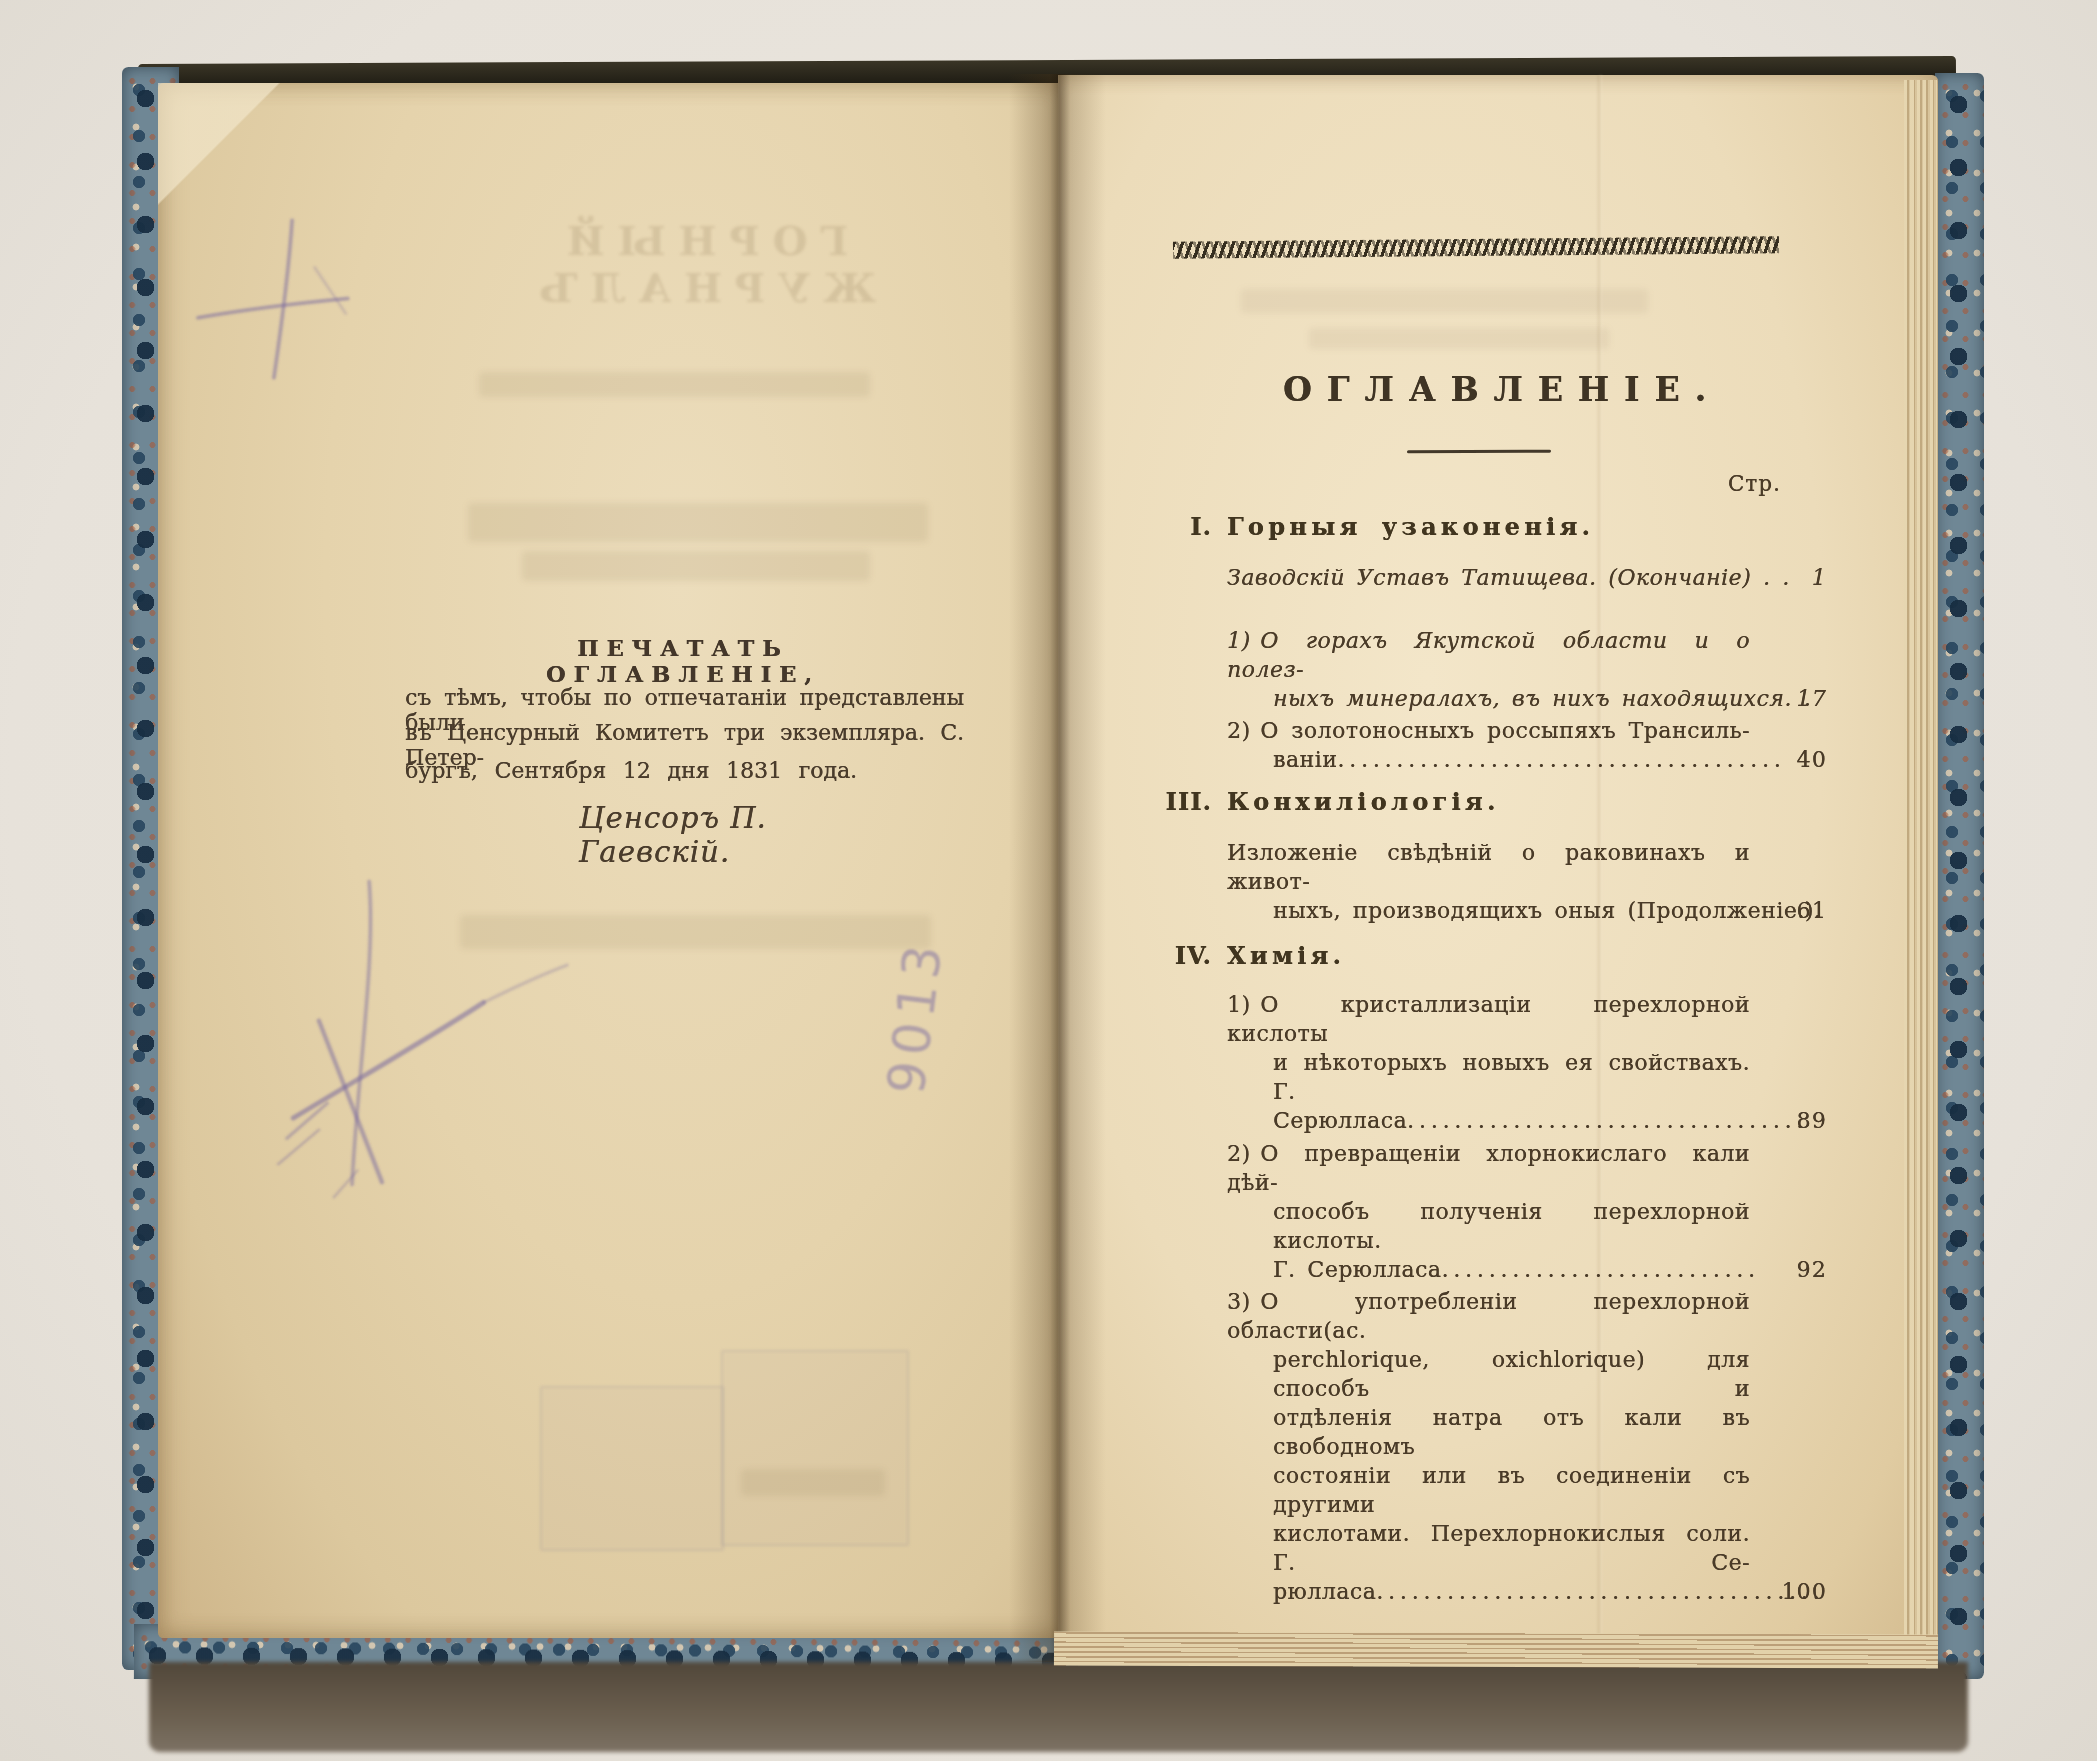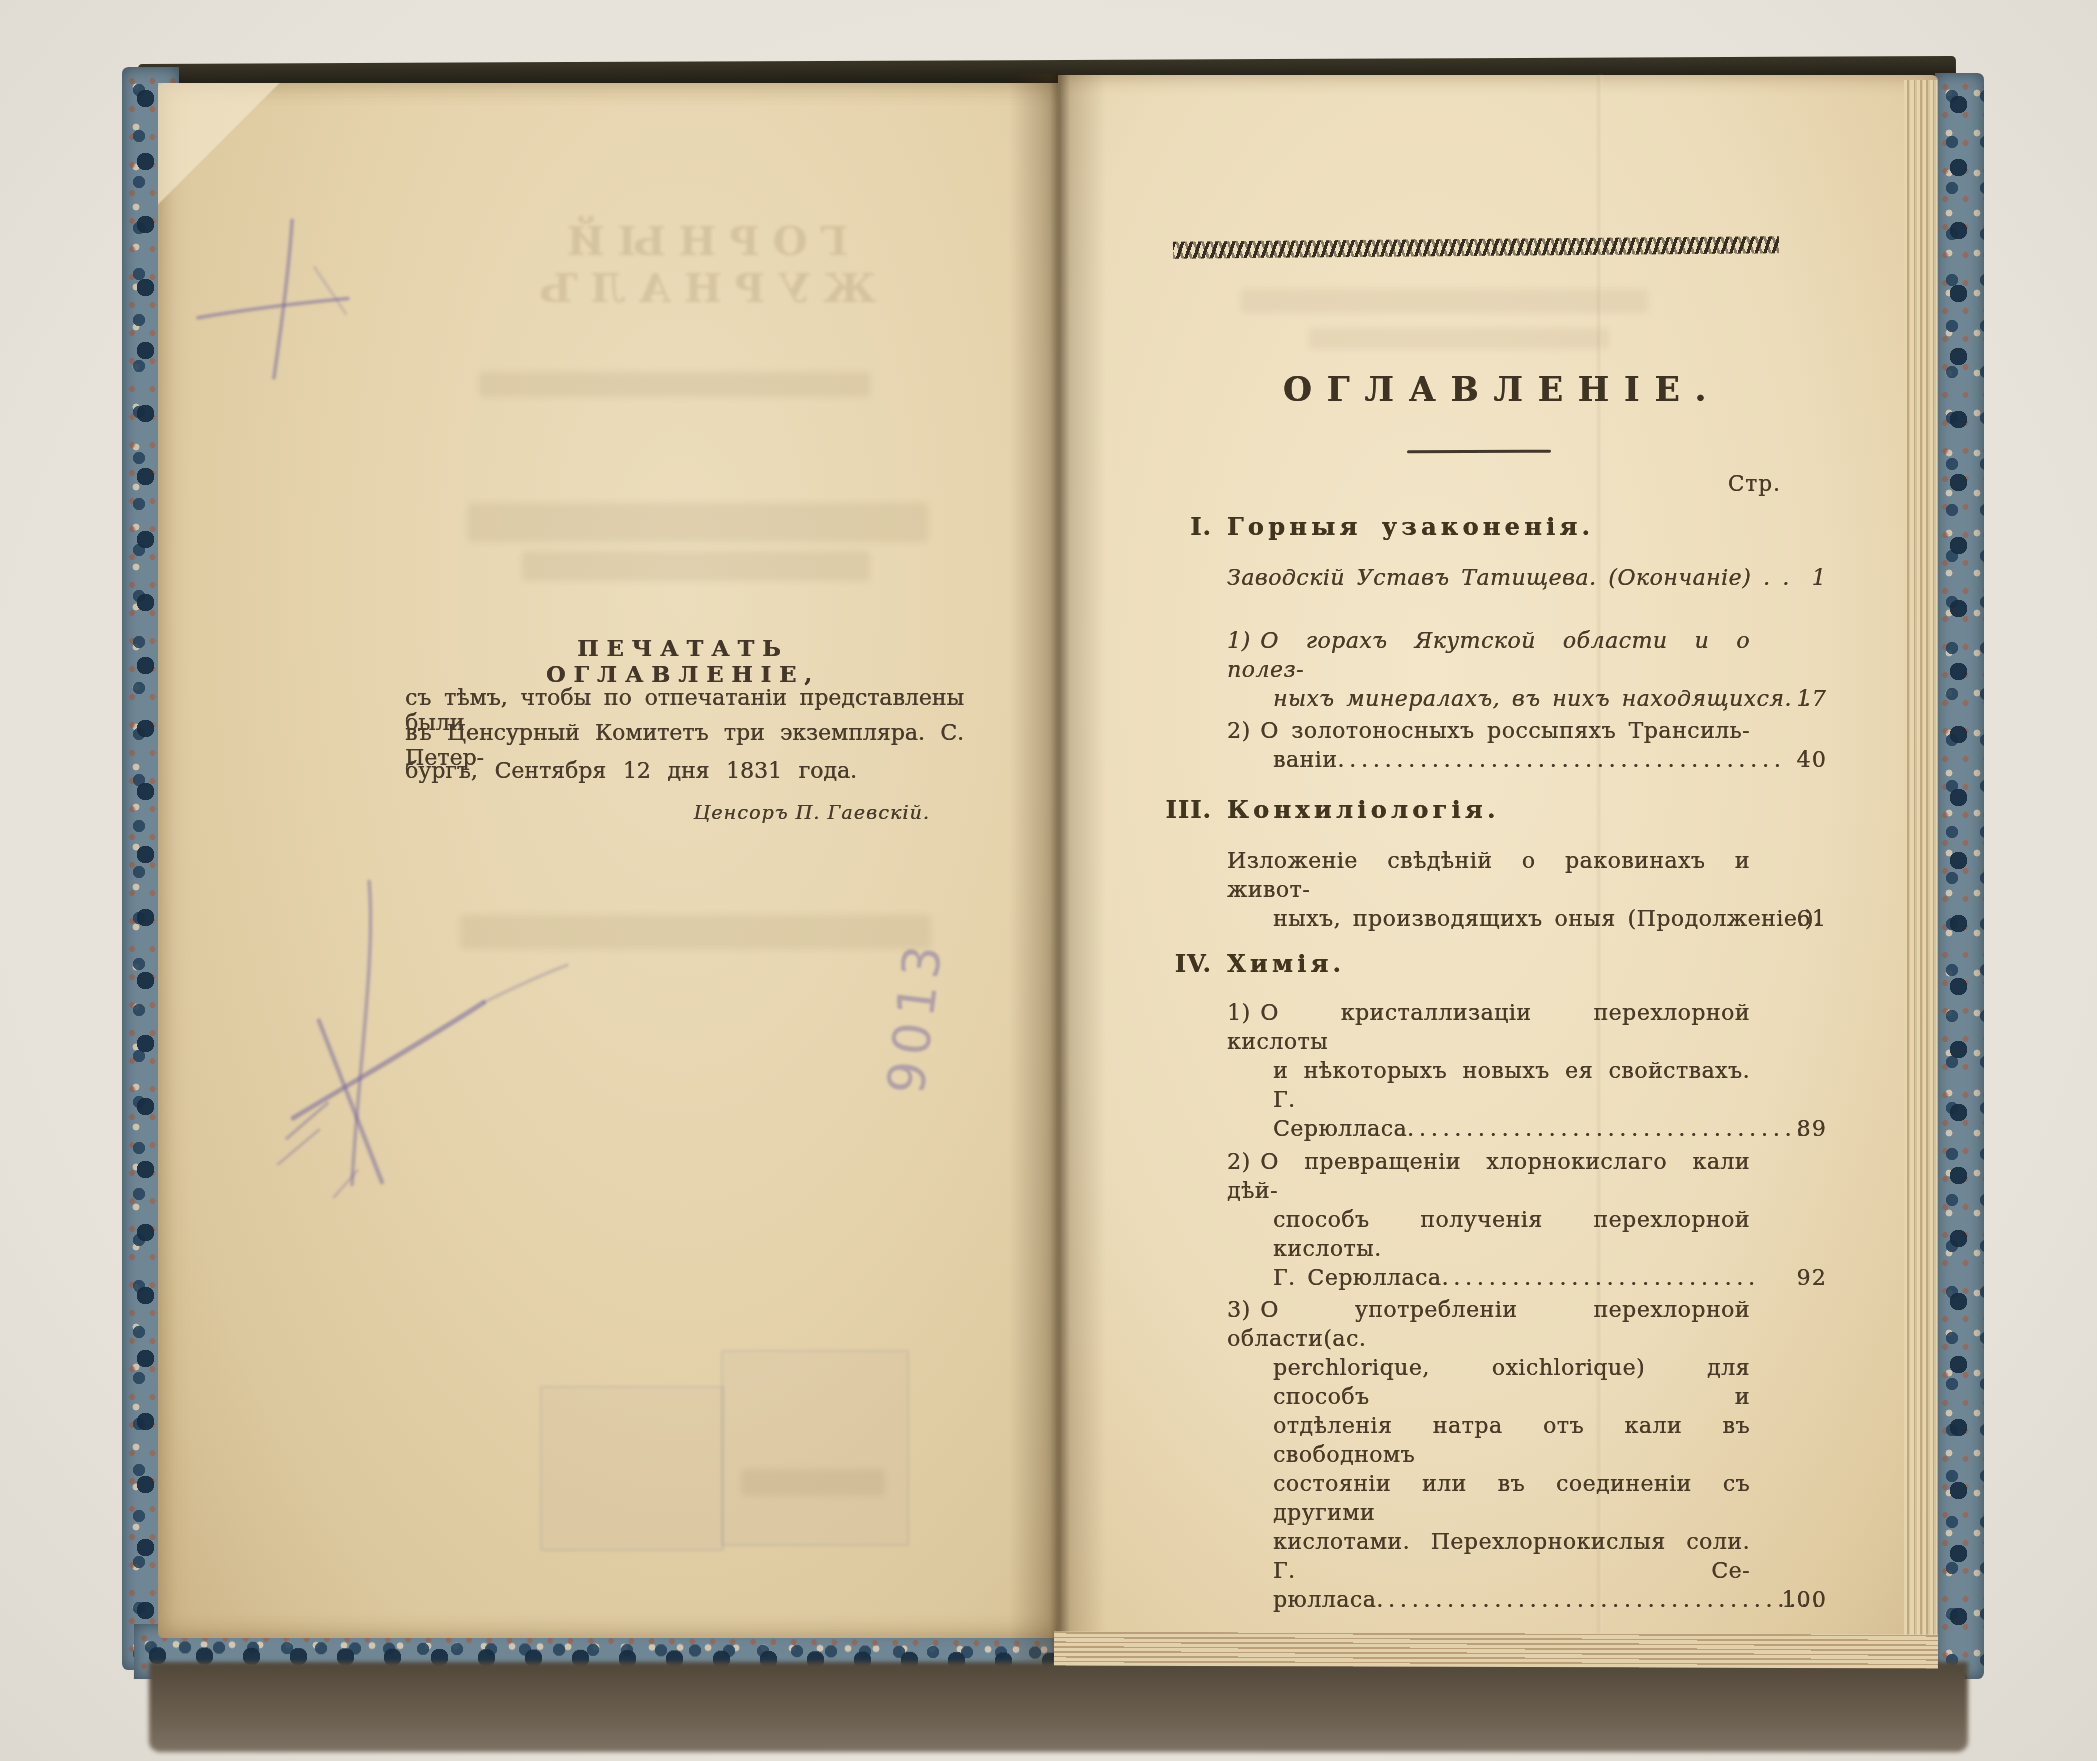--- a/index.html
+++ b/index.html
@@ -55,21 +55,21 @@
   .ghost-box{border:2.7px solid rgba(118,108,150,.13);background:rgba(118,108,150,.035);
     border-radius:2.1px;filter:blur(1.6px);}
 
   
   .lp-text{position:absolute;color:#4a3c2c;text-shadow:0.3px 0 0 currentColor;}
   .perm-heading{left:311px;top:552px;width:428px;text-align:center;font-size:22.5px;font-weight:bold;
     letter-spacing:8px;word-spacing:18px;color:#44372a;}
   .perm-line{left:247px;width:559px;font-size:22px;word-spacing:5.4px;}
   .justify{text-align:justify;text-align-last:justify;}
   .perm-l1{top:602px;}  .perm-l2{top:637px;}  .perm-l3{top:675px;word-spacing:9.6px;}
-  .perm-sign{left:438px;top:718px;width:334px;text-align:right;font-style:italic;font-size:19px;letter-spacing:1.1px;}
+  .perm-sign{left:421px;top:718px;width:334px;font-style:italic;font-size:29px;letter-spacing:1.1px;}
   .hand-number{position:absolute;left:669px;top:904px;width:177px;text-align:center;
     font-family:"DejaVu Sans","Liberation Sans",sans-serif;font-size:51px;letter-spacing:6.4px;
     color:rgba(124,108,162,.5);transform:rotate(-83deg);filter:blur(1.1px);}
 
   
   .zigzag{position:absolute;left:115px;top:164px;width:606px;height:17px;transform:rotate(-.5deg);
     background:
       repeating-linear-gradient(110deg,#352d1f 0 3.2px,rgba(0,0,0,0) 3.2px 8px),
       repeating-linear-gradient(70deg,rgba(53,45,31,.55) 0 2.7px,rgba(0,0,0,0) 2.7px 8px);}
   .toc-title{position:absolute;left:225px;top:295px;width:396px;text-align:center;font-size:33px;
@@ -160,21 +160,21 @@
           </div>
           <div class="toc-item" style="margin-top: 3.2px;">
             <div class="toc-line first"><span class="marker">2)</span><span class="txt">О золотоносныхъ россыпяхъ Трансиль-</span></div>
             <div class="toc-line last">
               <span class="txt">ваніи<span class="leader">......................................</span></span>
               <span class="pg">40</span>
             </div>
           </div>
         </div>
         <div class="toc-section">
-          <div class="sec-heading" style="margin-top: 20px; align-items: center;">
+          <div class="sec-heading" style="margin-top: 12px; align-items: center;">
             <span class="sec-num">III.</span>
             <span class="sec-title">Конхиліологія.</span>
           </div>
           <div class="toc-item" style="margin-top: 21.4px;">
             <div class="toc-line first"><span class="txt">Изложеніе свѣдѣній о раковинахъ и живот-</span></div>
             <div class="toc-line last">
               <span class="txt">ныхъ, производящихъ оныя (Продолженіе.).</span>
               <span class="pg">61</span>
             </div>
           </div>

